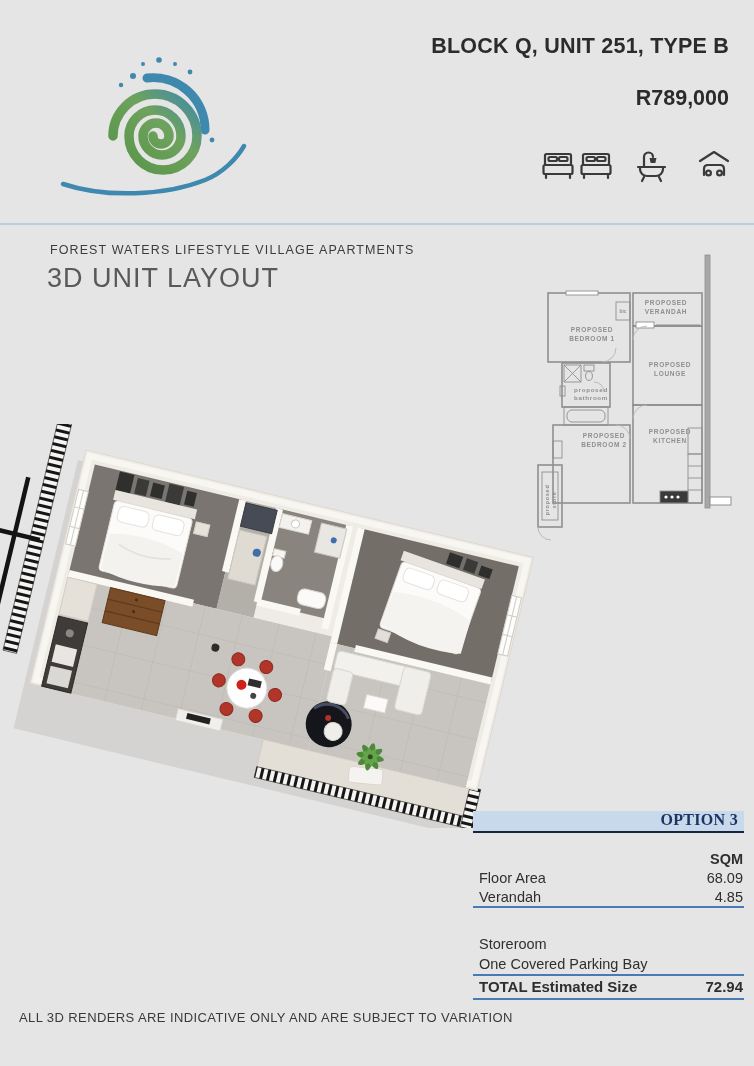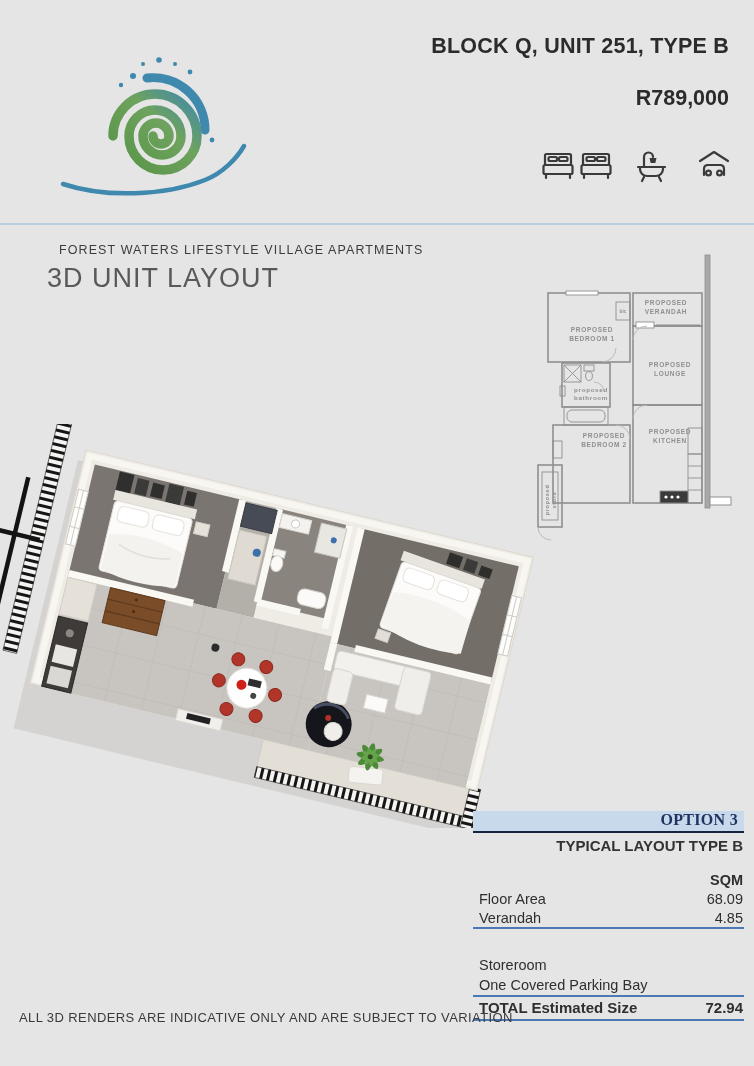--- a/index.html
+++ b/index.html
@@ -2,21 +2,21 @@
 <html><head>
 <meta charset="utf-8">
 <style>
   html,body{margin:0;padding:0;background:#ffffff;}
   .page{position:relative;width:754px;height:1066px;background:#e5e5e5;overflow:hidden;
         font-family:"Liberation Sans", sans-serif;color:#2e2e2e;}
   .abs{position:absolute;}
   .hdr-title{top:34px;right:25px;font-size:21.5px;font-weight:bold;color:#2b2b2b;letter-spacing:.2px;}
   .hdr-price{top:86px;right:25px;font-size:21.5px;font-weight:bold;color:#2b2b2b;}
   .divider{top:223px;left:0;width:754px;height:2px;background:#b9cfdd;}
-  .project-name{top:243px;left:59px;font-size:12.5px;letter-spacing:1.1px;color:#3c3c3c;}
+  .project-name{top:243px;left:50px;font-size:12.5px;letter-spacing:1.1px;color:#3c3c3c;}
   .section-title{top:263px;left:47px;font-size:27px;letter-spacing:1px;color:#595959;}
   .disclaimer{top:1010px;left:19px;font-size:13px;letter-spacing:.4px;color:#3a3a3a;text-align:center;}
   .summary{top:811px;left:473px;width:271px;font-size:14.5px;color:#2f2f2f;}
   .summary .banner{background:#c9d9ec;border-bottom:2.5px solid #16243f;text-align:right;
       padding:0 6px 2px 0;font-family:"Liberation Serif", serif;font-weight:bold;
       font-size:16px;color:#1d3461;letter-spacing:.3px;}
   .summary .subtitle{text-align:right;font-weight:bold;font-size:15px;padding:4px 1px 0 0;color:#333;}
   .summary .unit-h{text-align:right;font-weight:bold;padding:18px 1px 1px 0;}
   .srow{display:flex;justify-content:space-between;padding:1.5px 1px 1.5px 6px;}
   .srow .lbl{text-align:left;}
@@ -333,21 +333,20 @@
             <ellipse rx="9" ry="3" transform="rotate(157)"></ellipse>
           </g>
           <circle r="2.5" fill="#2f4d1f"></circle>
         </g>
       </g>
     </g>
   </svg>
 
   <div class="abs summary">
     <div class="banner">OPTION 3</div>
-    <div class="subtitle">TYPICAL LAYOUT TYPE B</div>
     <div class="unit-h">SQM</div>
     <div class="srow">
       <span class="lbl">Floor Area</span>
       <span class="val">68.09</span>
     </div>
     <div class="srow rule-blue">
       <span class="lbl">Verandah</span>
       <span class="val">4.85</span>
     </div>
     <div class="extras">

